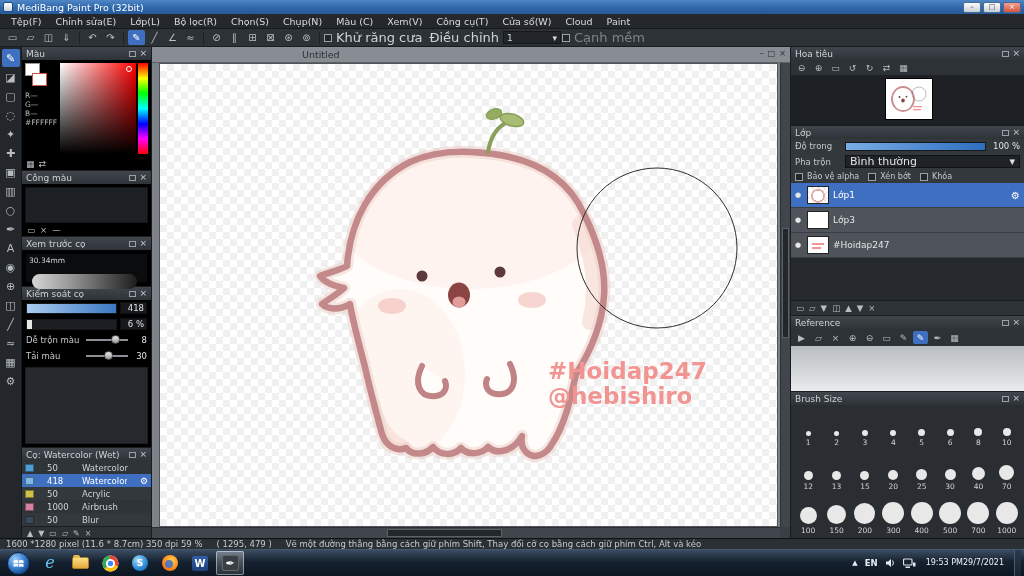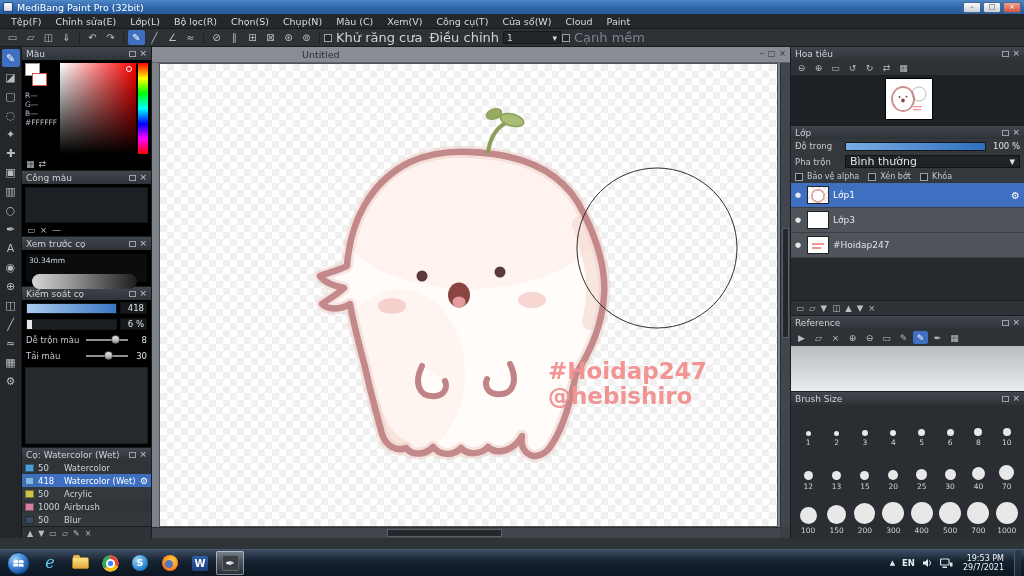--- a/index.html
+++ b/index.html
@@ -68,21 +68,21 @@
   .fill-size{width:100%;background:linear-gradient(to right,#a9cdf0,#3b77c2)}
   .fill-op{width:6%;background:#e6e6e6}
   .val{width:27px;height:12px;background:#17191c;border:1px solid #0e1012;color:#dfe2e5;font-size:8.5px;display:flex;align-items:center;justify-content:flex-end;padding-right:2px;flex:none}
   .mini-label{font-size:8.5px;color:#c5c9cd;width:57px;flex:none}
   .mini-slider{flex:1;position:relative;height:12px}
   .mini-slider::before{content:"";position:absolute;left:0;right:0;top:5px;height:2px;background:#8a9096}
   .knob{position:absolute;top:1px;width:9px;height:9px;border-radius:50%;background:linear-gradient(#ececec,#9a9a9a);border:1px solid #555}
   .mini-val{width:16px;text-align:right;font-size:8.5px;color:#dfe2e5;flex:none}
   .ctl-fill{flex:1;background:#26292d;margin:3px;border:1px solid #1b1e21}
 
-  .bl-row{height:13px;display:flex;align-items:center;gap:4px;padding:0 3px;font-size:8.5px;color:#cfd3d7;background:#2f3439;flex:none}
+  .bl-row{height:13px;display:flex;align-items:center;gap:13px;padding:0 3px;font-size:8.5px;color:#cfd3d7;background:#2f3439;flex:none}
   .bl-row.alt{background:#33383d}
   .bl-row.selected{background:#3e6fc0;color:#fff}
   .bl-sw{width:9px;height:8px;border:1px solid rgba(0,0,0,.4);flex:none}
   .bl-num{width:22px;flex:none}
   .bl-name{flex:1;white-space:nowrap;overflow:hidden}
   .bl-gear{font-size:9px;flex:none}
   .bl-fill{flex:1;background:#26292d}
   .bl-foot{height:13px;display:flex;align-items:center;gap:5px;padding:0 5px;font-size:8px;color:#b9bec3;background:#2d3237;border-top:1px solid #1a1d20;flex:none}
 
   
@@ -144,21 +144,21 @@
   .folder-ico{width:17px;height:12px;background:linear-gradient(#fbe084,#e3a93c);border-radius:2px;border:1px solid #b07c1e;position:relative}
   .folder-ico::before{content:"";position:absolute;left:0;top:-3px;width:7px;height:3px;background:#e8b94f;border-radius:2px 2px 0 0}
   .blue-circle{width:16px;height:16px;border-radius:50%;background:radial-gradient(circle at 35% 30%,#9fd8f6,#2a8ad6 60%,#115a9e);color:#fff;font-size:9px;font-weight:bold;display:flex;align-items:center;justify-content:center}
   .fx-circle{width:16px;height:16px;border-radius:50%;background:radial-gradient(circle at 60% 35%,#ffd24a,#ff8a1e 55%,#e04e0e);position:relative}
   .fx-circle::after{content:"";position:absolute;left:3px;top:5px;width:8px;height:8px;border-radius:50%;background:#3b6fd4;opacity:.85}
   .word-ico{width:16px;height:15px;background:linear-gradient(#2f5fa8,#1e3f7a);border-radius:2px;color:#fff;font-size:10px;font-weight:bold;display:flex;align-items:center;justify-content:center}
   .mb-ico{width:17px;height:16px;background:#3a3f46;border-radius:2px;color:#fff;font-size:11px;display:flex;align-items:center;justify-content:center;border:1px solid #666}
   .tray{margin-left:auto;display:flex;align-items:center;gap:7px;padding-right:3px;color:#e8ecf0}
   .tray-caret{font-size:7px}
   .tray-lang{font-size:8.5px;font-weight:bold}
-  .clock{display:flex;flex-direction:column;align-items:flex-end;font-size:8px;line-height:9.5px;color:#eef2f6;margin:0 3px}
+  .clock{display:flex;flex-direction:row;align-items:flex-end;font-size:8px;line-height:9.5px;color:#eef2f6;margin:0 3px}
   .showdesk{width:7px;height:27px;border-left:1px solid #4a5a6a;background:linear-gradient(#2a3a4e,#16222f);flex:none}
 </style>
 </head>
 <body>
 
 <div class="screen">
 
   <div class="titlebar">
     <span class="app-ico"></span>
     <span>MediBang Paint Pro (32bit)</span>
@@ -654,20 +654,25 @@
             </div>
             <div class="bs-cell">
               <span class="bs-dot" style="width: 22px; height: 22px;"></span>
               <span class="bs-num">1000</span>
             </div>
           </div>
       </div>
     </div>
   </div>
 
+  <div class="statusbar">
+    <span>1600 *1280 pixel   (11.6 * 8.7cm)   350 dpi   59 %</span>
+    <span>( 1295, 479 )</span>
+    <span>Vẽ một đường thẳng bằng cách giữ phím Shift, Thay đổi cỡ cọ bằng cách giữ phím Ctrl, Alt và kéo</span>
+  </div>
 
   <div class="taskbar">
     <span class="orb">
       <svg width="11" height="11" viewBox="0 0 11 11">
           <g fill="#fff">
         <path d="M0.5,2.5 Q2.7,1.5 5,2.2 L5,5 Q2.7,4.3 0.5,5.3 Z"></path>
         <path d="M5.8,2.4 Q8.2,1.6 10.5,2.6 L10.5,5.4 Q8.2,4.4 5.8,5.2 Z"></path>
         <path d="M0.5,6 Q2.7,5 5,5.8 L5,8.6 Q2.7,7.9 0.5,8.9 Z"></path>
         <path d="M5.8,6 Q8.2,5.2 10.5,6.2 L10.5,9 Q8.2,8 5.8,8.8 Z"></path>
       </g>

